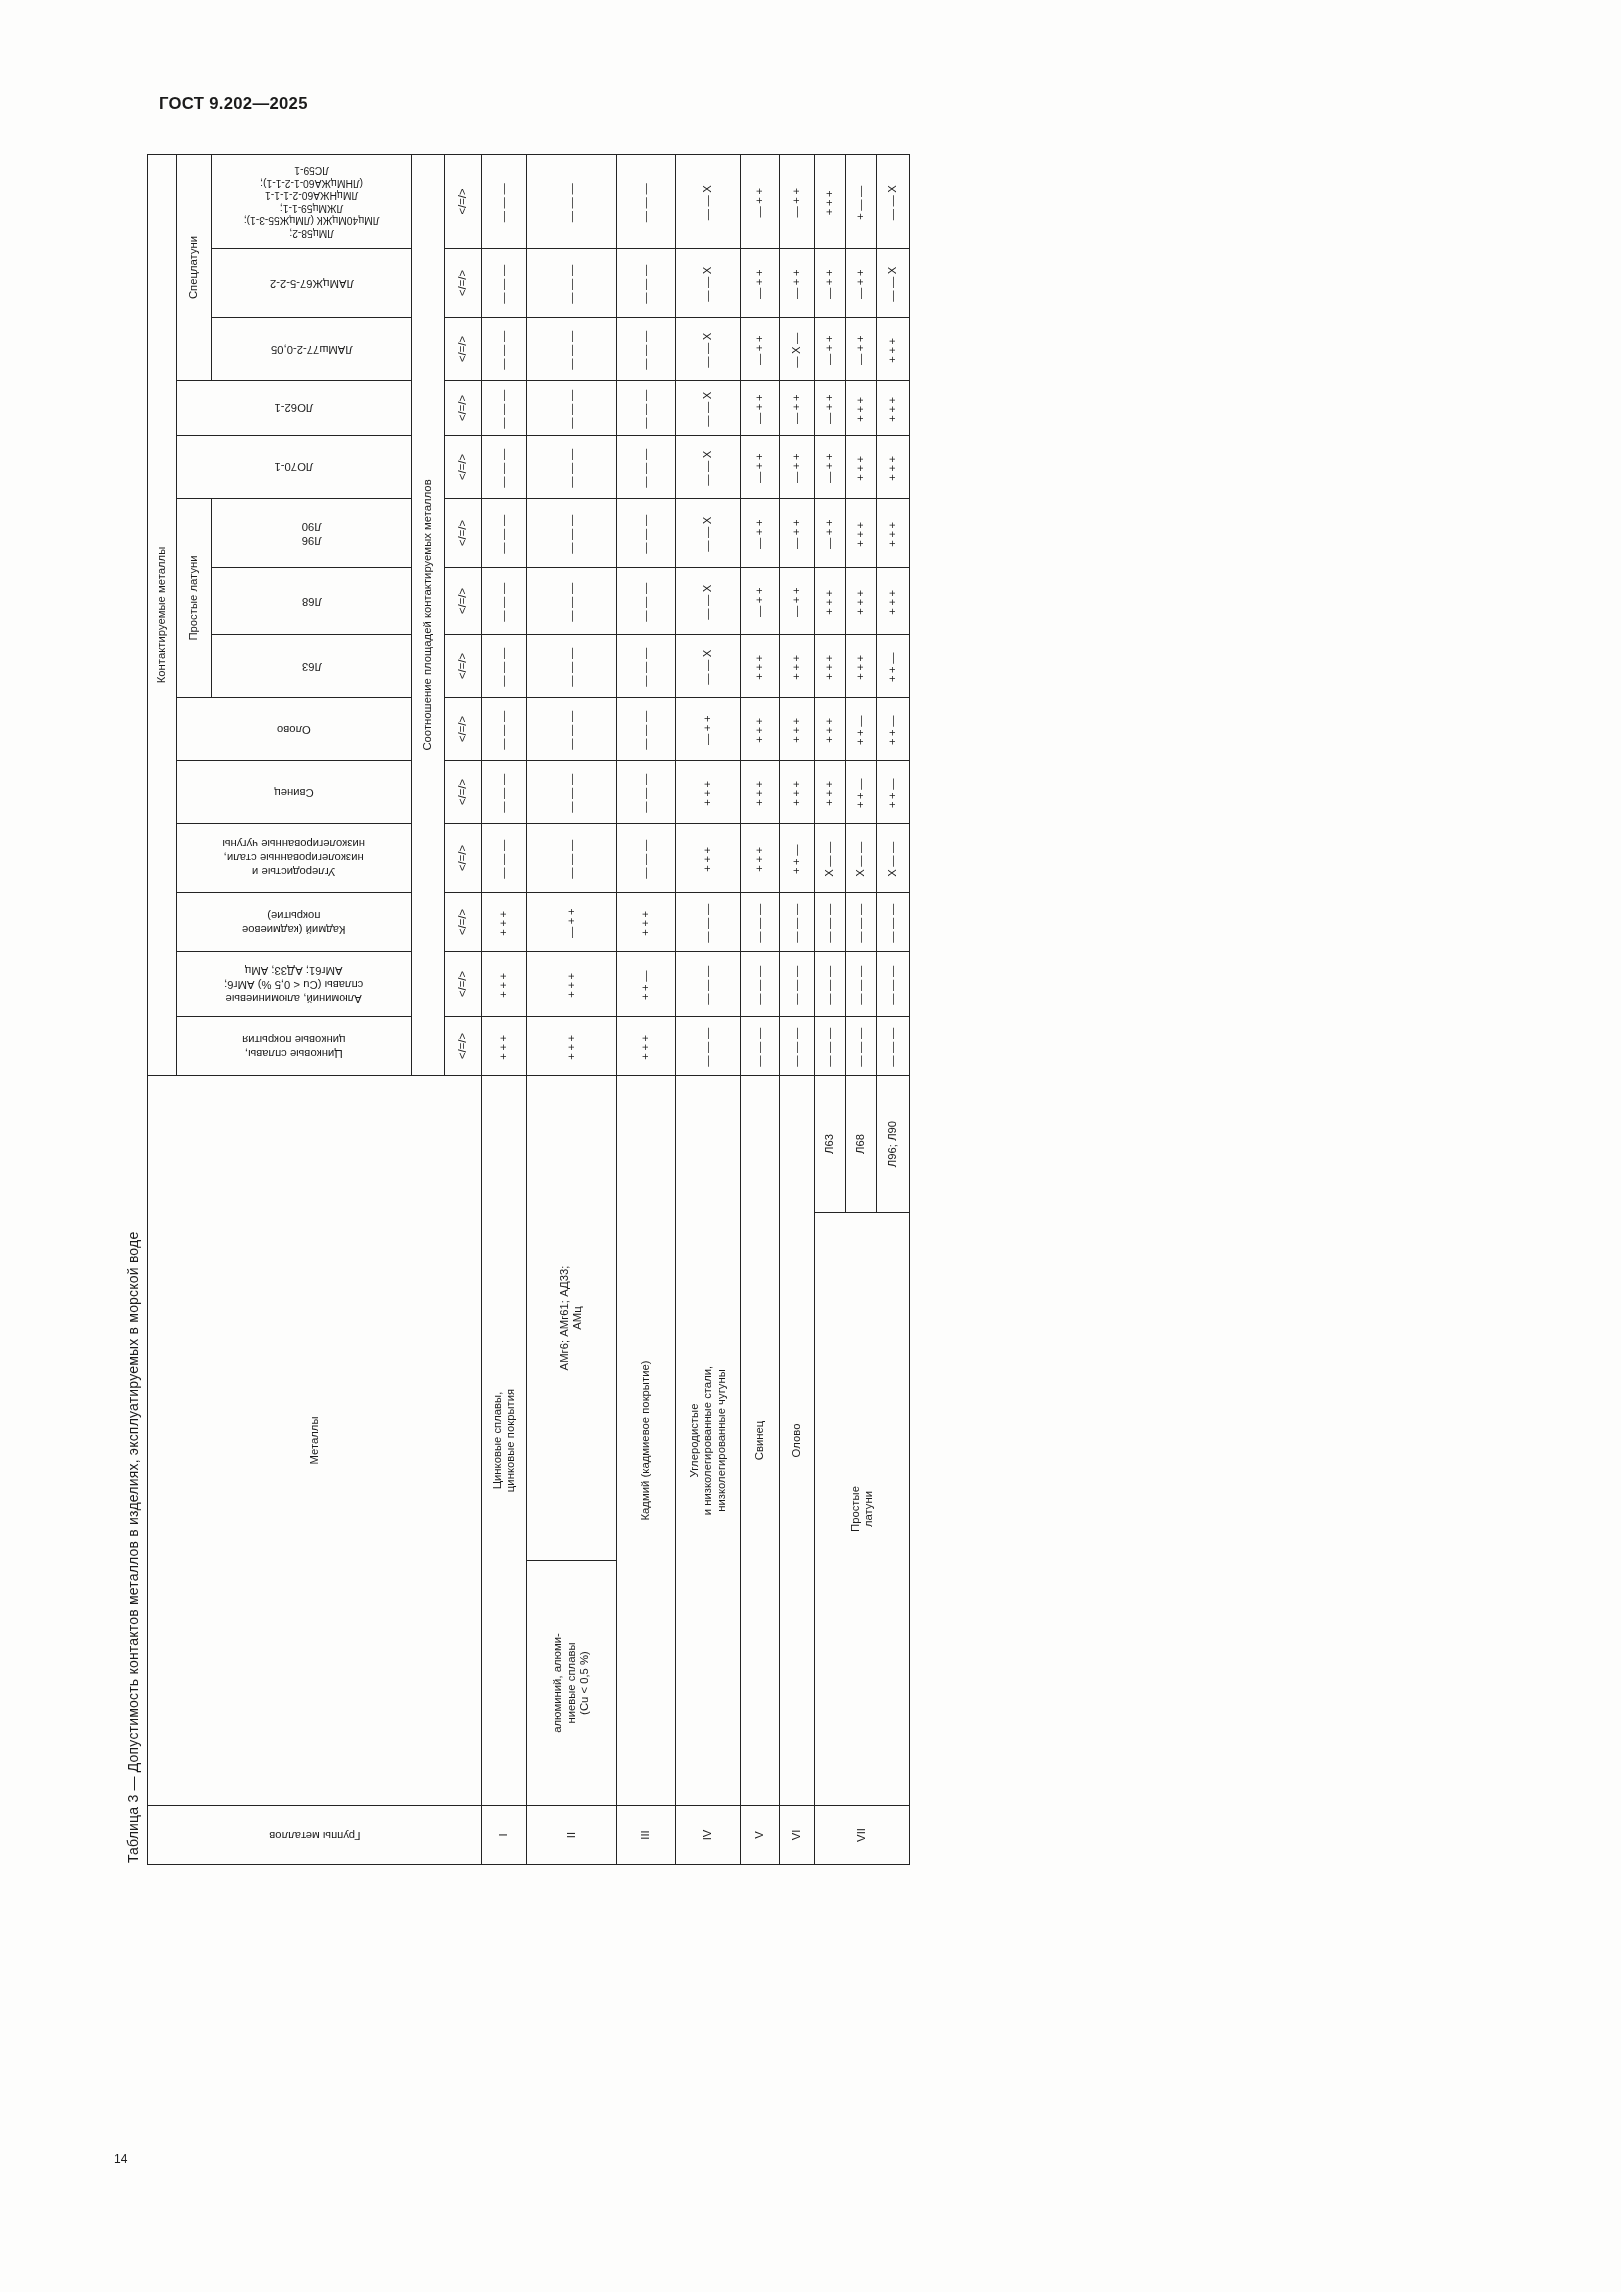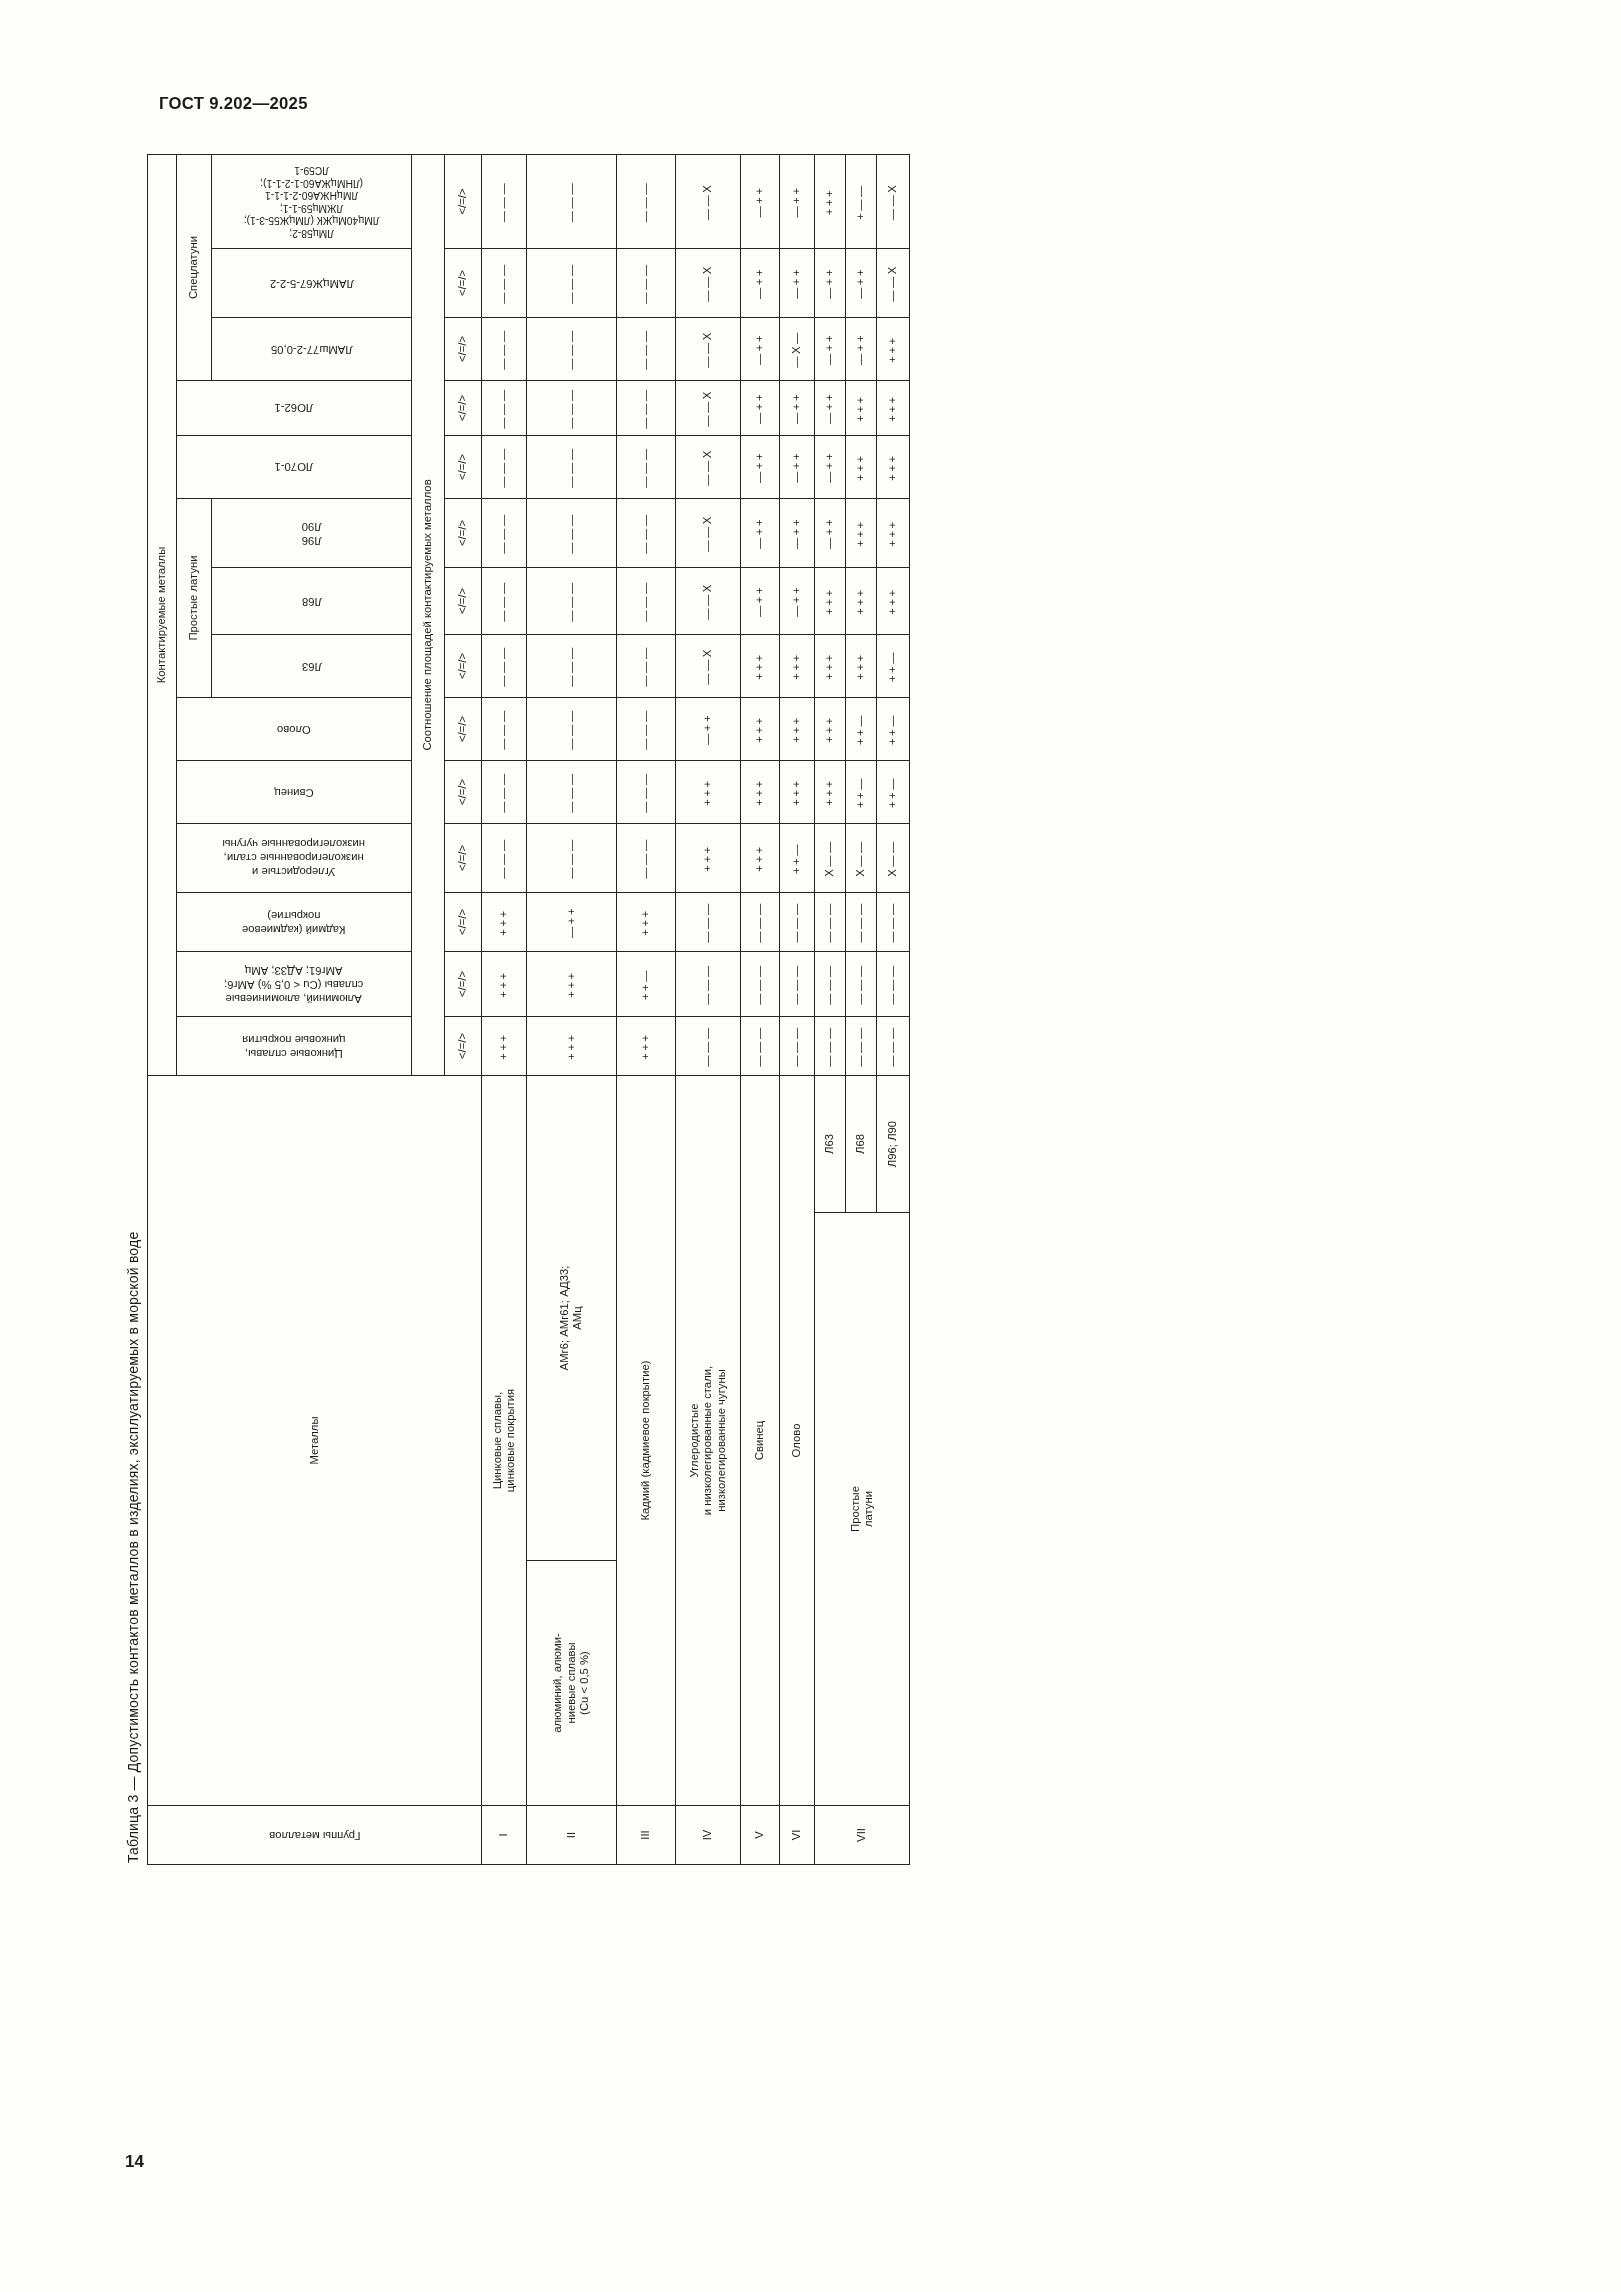--- a/index.html
+++ b/index.html
@@ -2,21 +2,21 @@
 <html lang="ru"><head>
 <meta charset="utf-8">
 <style>
   * { margin:0; padding:0; box-sizing:border-box; }
   html,body { background:#ffffff; }
   .page {
     position:relative; width:1621px; height:2293px; background:#fdfdfc;
     font-family:"Liberation Sans", sans-serif; color:#1b1b1b; overflow:hidden;
   }
   .running-head { position:absolute; left:125px; top:94px; font-size:16.7px; font-weight:bold; letter-spacing:0.3px;margin-left:34px; }
-  .page-number  { position:absolute; left:125px; top:2152px; font-size:17px;font-weight:bold; }
+  .page-number  { position:absolute; left:114px; top:2152px; font-size:12px; }
 
   
   .rot-area { position:absolute; left:125px; top:153px; width:798px; height:1714px; }
   .landscape {
     position:absolute; left:0; top:0; width:1712px; height:796px;
     transform-origin:0 0; transform:rotate(-90deg) translateX(-1712px);
   }
   .tbl-title { font-size:14px; letter-spacing:0.2px; margin:0 0 5.9px 2px; white-space:nowrap; }
 
   table.main { border-collapse:collapse; table-layout:fixed; width:1706px; }

